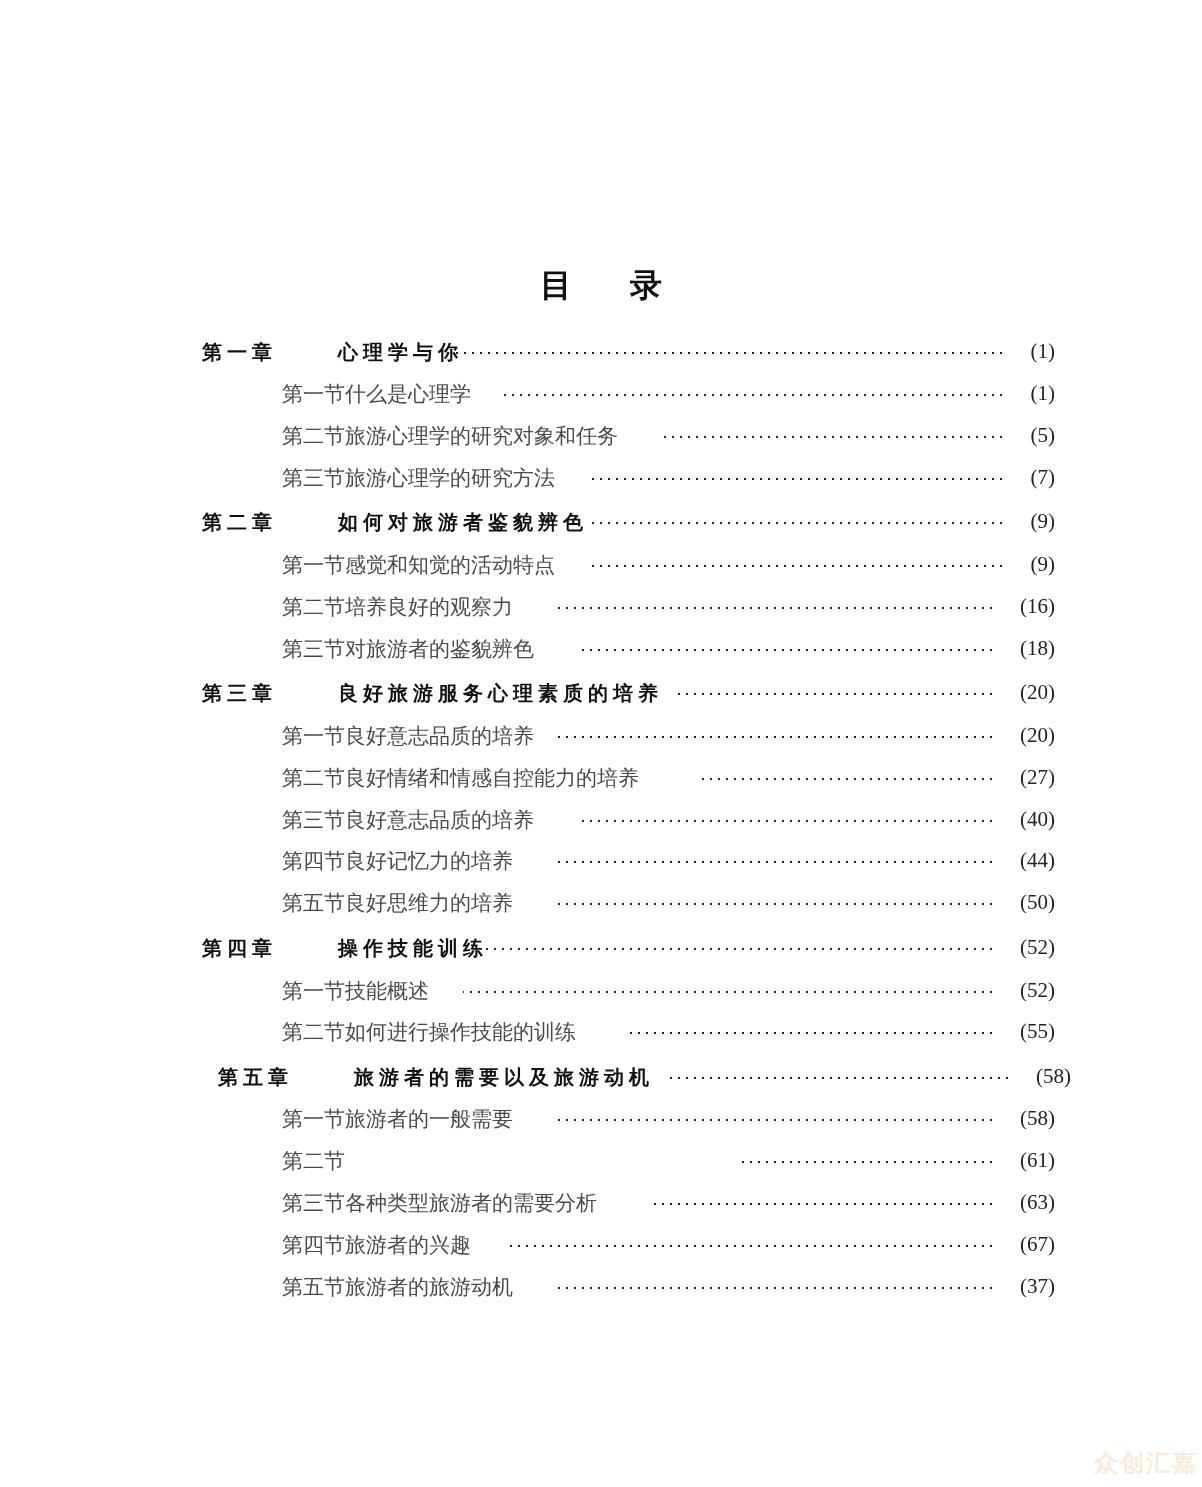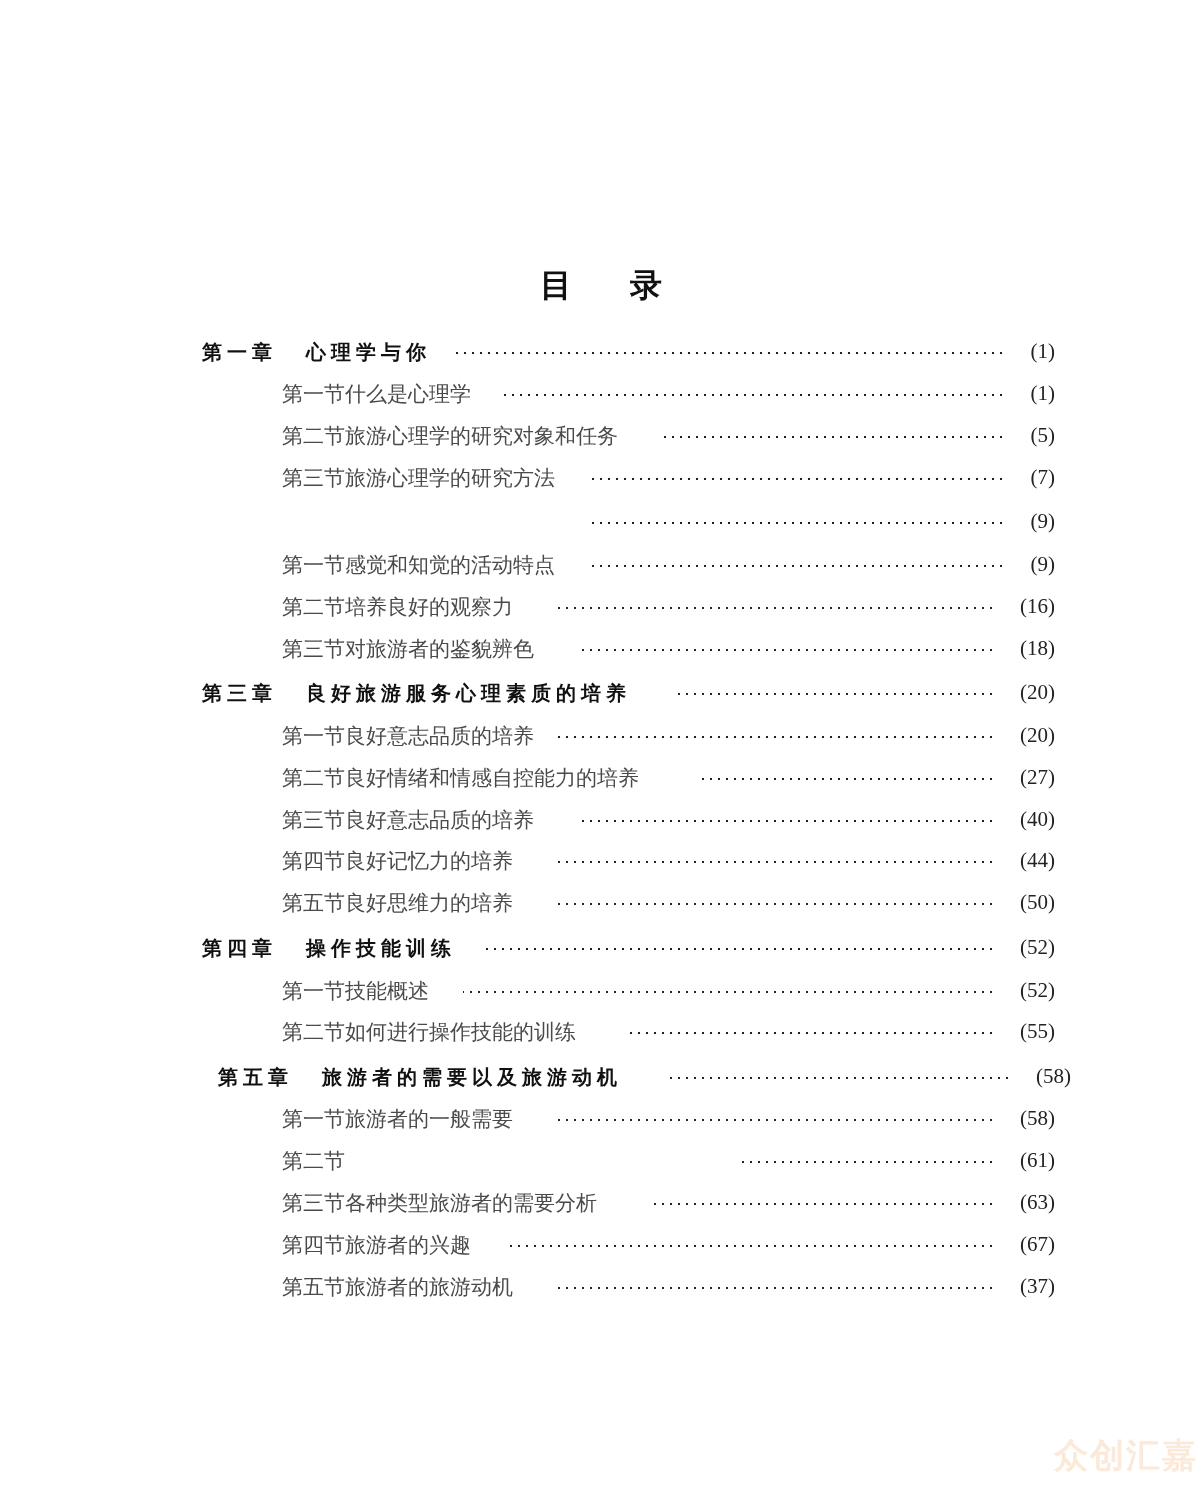--- a/index.html
+++ b/index.html
@@ -12,38 +12,38 @@
     font-size: 32px; font-weight: bold; color: #111; letter-spacing: 58px; padding-left: 58px;
     box-sizing: border-box; line-height: 42px; margin-top: 17px;
   }
   .toc { position: absolute; left: 0; top: 0; width: 1202px; }
   .row {
     position: absolute; left: 0; width: 1202px; height: 30px; display: flex; align-items: center;
   }
   .row .label { white-space: nowrap; display: flex; align-items: center; }
   .row.chapter .label {
     margin-left: 202px; font-family: "DejaVu Serif", serif; font-weight: bold; color: #111;
-    font-size: 20px; letter-spacing: 5px;
+    font-size: 20px; letter-spacing: 5px; gap: 32px;
   }
   .row.chapter .num { width: 104px; display: inline-block; }
   .row.section .label {
     margin-left: 251px; color: #4a4a4a; font-size: 21px; text-align: right;
   }
   .row.section .num { width: 94px; display: inline-block; }
   .leader {
     position: absolute; height: 4px; top: 14px;
     background-image: radial-gradient(circle, #222 1.1px, transparent 1.4px);
     background-size: 8px 4px; background-repeat: repeat-x; background-position: right center;
   }
   .page {
     position: absolute; right: 147px; font-family: "Liberation Serif", serif; font-size: 21px;
     color: #222; white-space: nowrap; top: 2px;
   }
   .watermark {
-    position: absolute; right: 4px; bottom: 8px; font-size: 34px; font-weight: bold;
+    position: absolute; right: 4px; bottom: 8px; font-size: 24px; font-weight: bold;
     color: #fbe9d9; letter-spacing: 2px;
   }
 </style>
 </head>
 <body>
 
 <div class="title">
   <span>目</span><span>录</span>
 </div>
 
@@ -74,20 +74,24 @@
     </div>
     <div class="row section" style="top: 463px;">
       <span class="label">
         <span class="num">第三节</span>
         <span class="ttl">旅游心理学的研究方法</span>
       </span>
       <span class="leader" style="left: 590px; width: 415px;"></span>
       <span class="page">(7)</span>
     </div>
     <div class="row chapter" style="top: 507px;">
+      <span class="label">
+        <span class="num">第二章</span>
+        <span class="ttl">如何对旅游者鉴貌辨色</span>
+      </span>
       <span class="leader" style="left: 590px; width: 415px;"></span>
       <span class="page">(9)</span>
     </div>
     <div class="row section" style="top: 550px;">
       <span class="label">
         <span class="num">第一节</span>
         <span class="ttl">感觉和知觉的活动特点</span>
       </span>
       <span class="leader" style="left: 590px; width: 415px;"></span>
       <span class="page">(9)</span>

